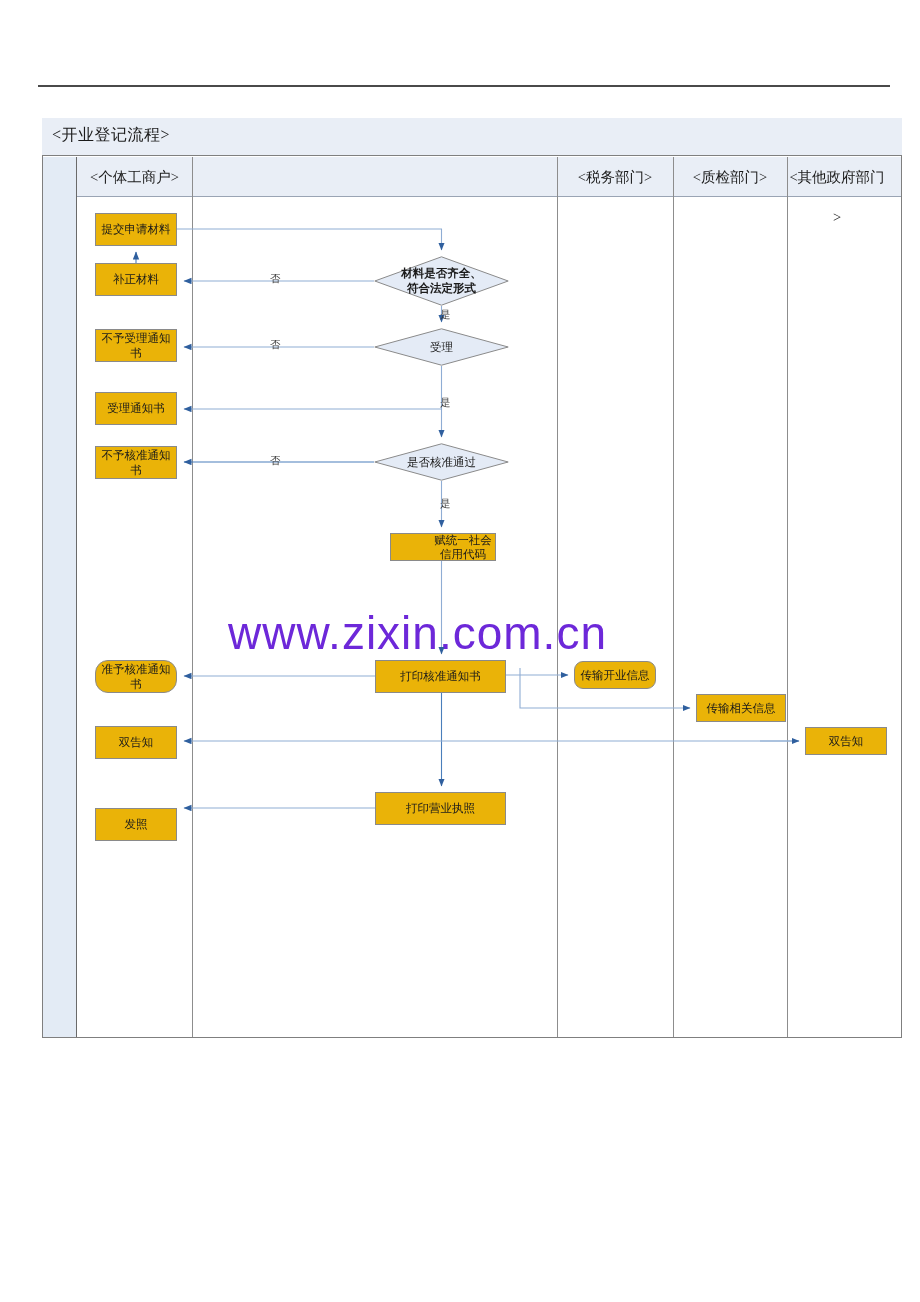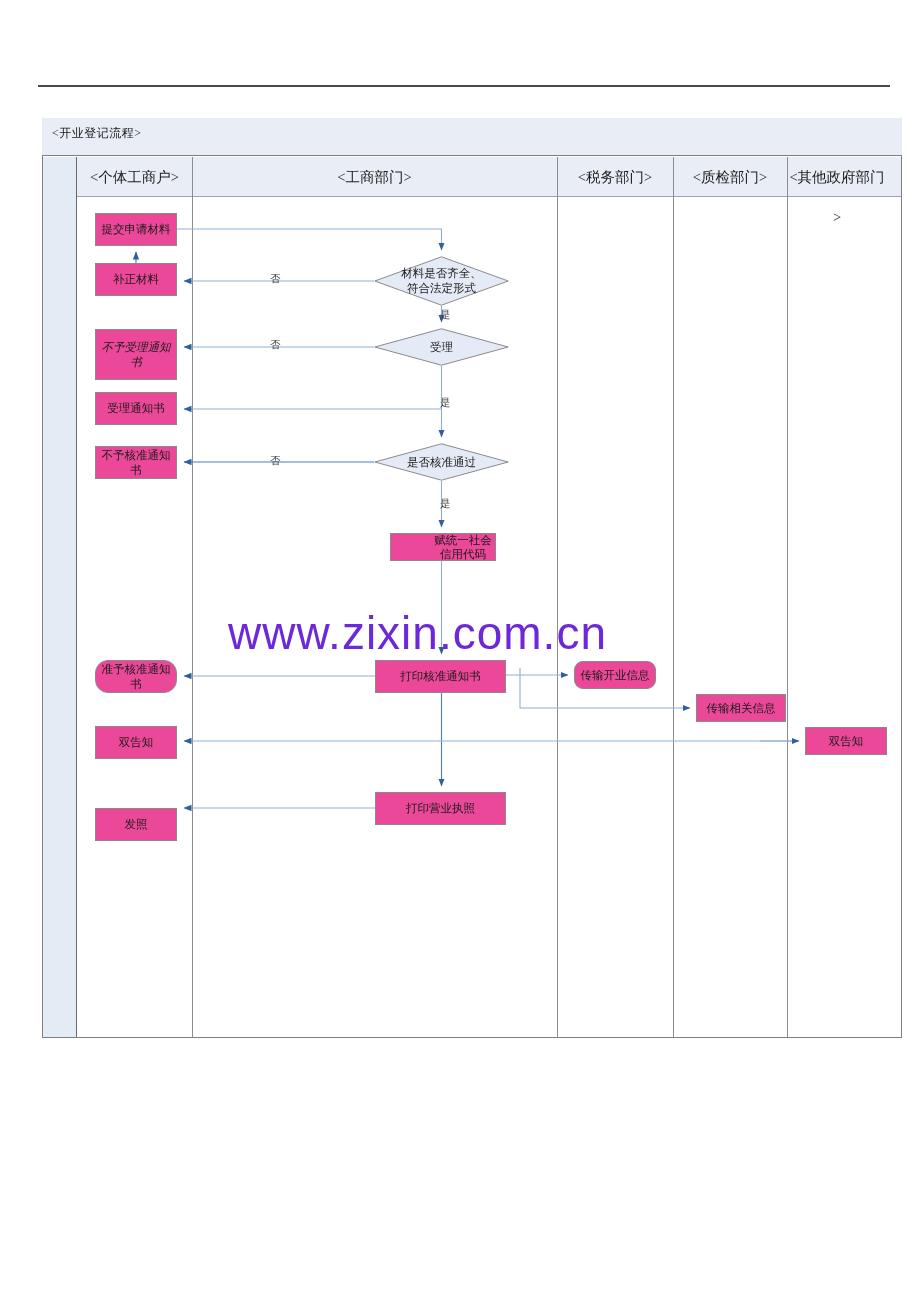--- a/index.html
+++ b/index.html
@@ -35,21 +35,21 @@
     position: absolute;
     left: 42px; top: 118px;
     width: 860px; height: 38px;
     background: #e9eef6;
     border-bottom: 1px solid #7f7f7f;
     box-sizing: border-box;
   }
   .title-text {
     position: absolute;
     left: 52px; top: 125px;
-    font-size: 12px;
+    font-size: 16px;
     color: #1a1a1a;
     letter-spacing: 0.5px;
   }
   
   .spacer-col {
     position: absolute;
     left: 43px; top: 157px;
     width: 34px; height: 880px;
     background: #e3ebf5;
     border-right: 1px solid #6a6a6a;
@@ -76,21 +76,21 @@
   
   .lane-div {
     position: absolute;
     top: 157px;
     width: 1px; height: 880px;
     background: #8d8d8d;
   }
   
   .node {
     position: absolute;
-    background: #ec4899;
+    background: #eab308;
     border: 1px solid #8a8a8a;
     box-sizing: border-box;
     display: flex;
     align-items: center;
     justify-content: center;
     font-size: 11.5px;
     color: #1a1a1a;
     text-align: center;
     line-height: 1.25;
   }
@@ -147,21 +147,20 @@
 
   <div class="table-frame"></div>
   <div class="title-band"></div>
   <div class="title-text">&lt;开业登记流程&gt;</div>
 
   <div class="spacer-col"></div>
 
   <div class="header-row"></div>
 
   <div class="hcell" style="left:77px; width:115px;">&lt;个体工商户&gt;</div>
-  <div class="hcell" style="left:192px; width:365px;">&lt;工商部门&gt;</div>
   <div class="hcell" style="left:557px; width:116px;">&lt;税务部门&gt;</div>
   <div class="hcell" style="left:673px; width:114px;">&lt;质检部门&gt;</div>
   <div class="hcell" style="left:787px; width:100px;">&lt;其他政府部门&gt;</div>
 
   <div class="lane-div" style="left:192px;"></div>
   <div class="lane-div" style="left:557px;"></div>
   <div class="lane-div" style="left:673px;"></div>
   <div class="lane-div" style="left:787px;"></div>
 
   <div class="watermark">www.zixin.com.cn</div>
@@ -205,36 +204,36 @@
       <path d="M799,741 L184,741" marker-end="url(#ah)"></path>
 
       <path d="M760,741 L799,741" marker-end="url(#ah)"></path>
 
       <path d="M375,808 L184,808" marker-end="url(#ah)"></path>
     </g>
   </svg>
 
   <div class="node" style="left:95px; top:213px; width:82px; height:33px;">提交申请材料</div>
   <div class="node" style="left:95px; top:263px; width:82px; height:33px;">补正材料</div>
-  <div class="node" style="left:95px; top:329px; width:82px; height:51px;font-style:italic;">不予受理通知书</div>
+  <div class="node" style="left:95px; top:329px; width:82px; height:33px;">不予受理通知书</div>
   <div class="node" style="left:95px; top:392px; width:82px; height:33px;">受理通知书</div>
   <div class="node" style="left:95px; top:446px; width:82px; height:33px;">不予核准通知书</div>
   <div class="node" style="left:95px; top:660px; width:82px; height:33px;border-radius:13px;">准予核准通知书</div>
   <div class="node" style="left:95px; top:726px; width:82px; height:33px;">双告知</div>
   <div class="node" style="left:95px; top:792px; width:82px; height:33px;margin-top:16px;">发照</div>
 
   <div class="node" style="left:390px; top:533px; width:106px; height:28px;padding-left:40px;">赋统一社会信用代码</div>
   <div class="node" style="left:375px; top:660px; width:131px; height:33px;">打印核准通知书</div>
   <div class="node" style="left:375px; top:792px; width:131px; height:33px;">打印营业执照</div>
 
   <div class="node" style="left:574px; top:661px; width:82px; height:28px;border-radius:9px;">传输开业信息</div>
   <div class="node" style="left:696px; top:694px; width:90px; height:28px;">传输相关信息</div>
   <div class="node" style="left:805px; top:727px; width:82px; height:28px;">双告知</div>
 
-  <div class="diamond-wrap" style="left:374px; top:256px; width:135px; height:50px;">
+  <div class="diamond-wrap" style="left:374px; top:256px; width:135px; height:50px;font-weight:bold;">
     <svg width="135" height="50" viewBox="0 0 135 50">
       <polygon points="67.5,0.8 134.2,25 67.5,49.2 0.8,25" fill="#e4ebf6" stroke="#8a8a8a" stroke-width="1"></polygon>
     </svg>
     <div class="diamond-label">
       <span style="white-space:pre-line;">材料是否齐全、
 符合法定形式</span>
     </div>
   </div>
 
   <div class="diamond-wrap" style="left:374px; top:443px; width:135px; height:38px;">

